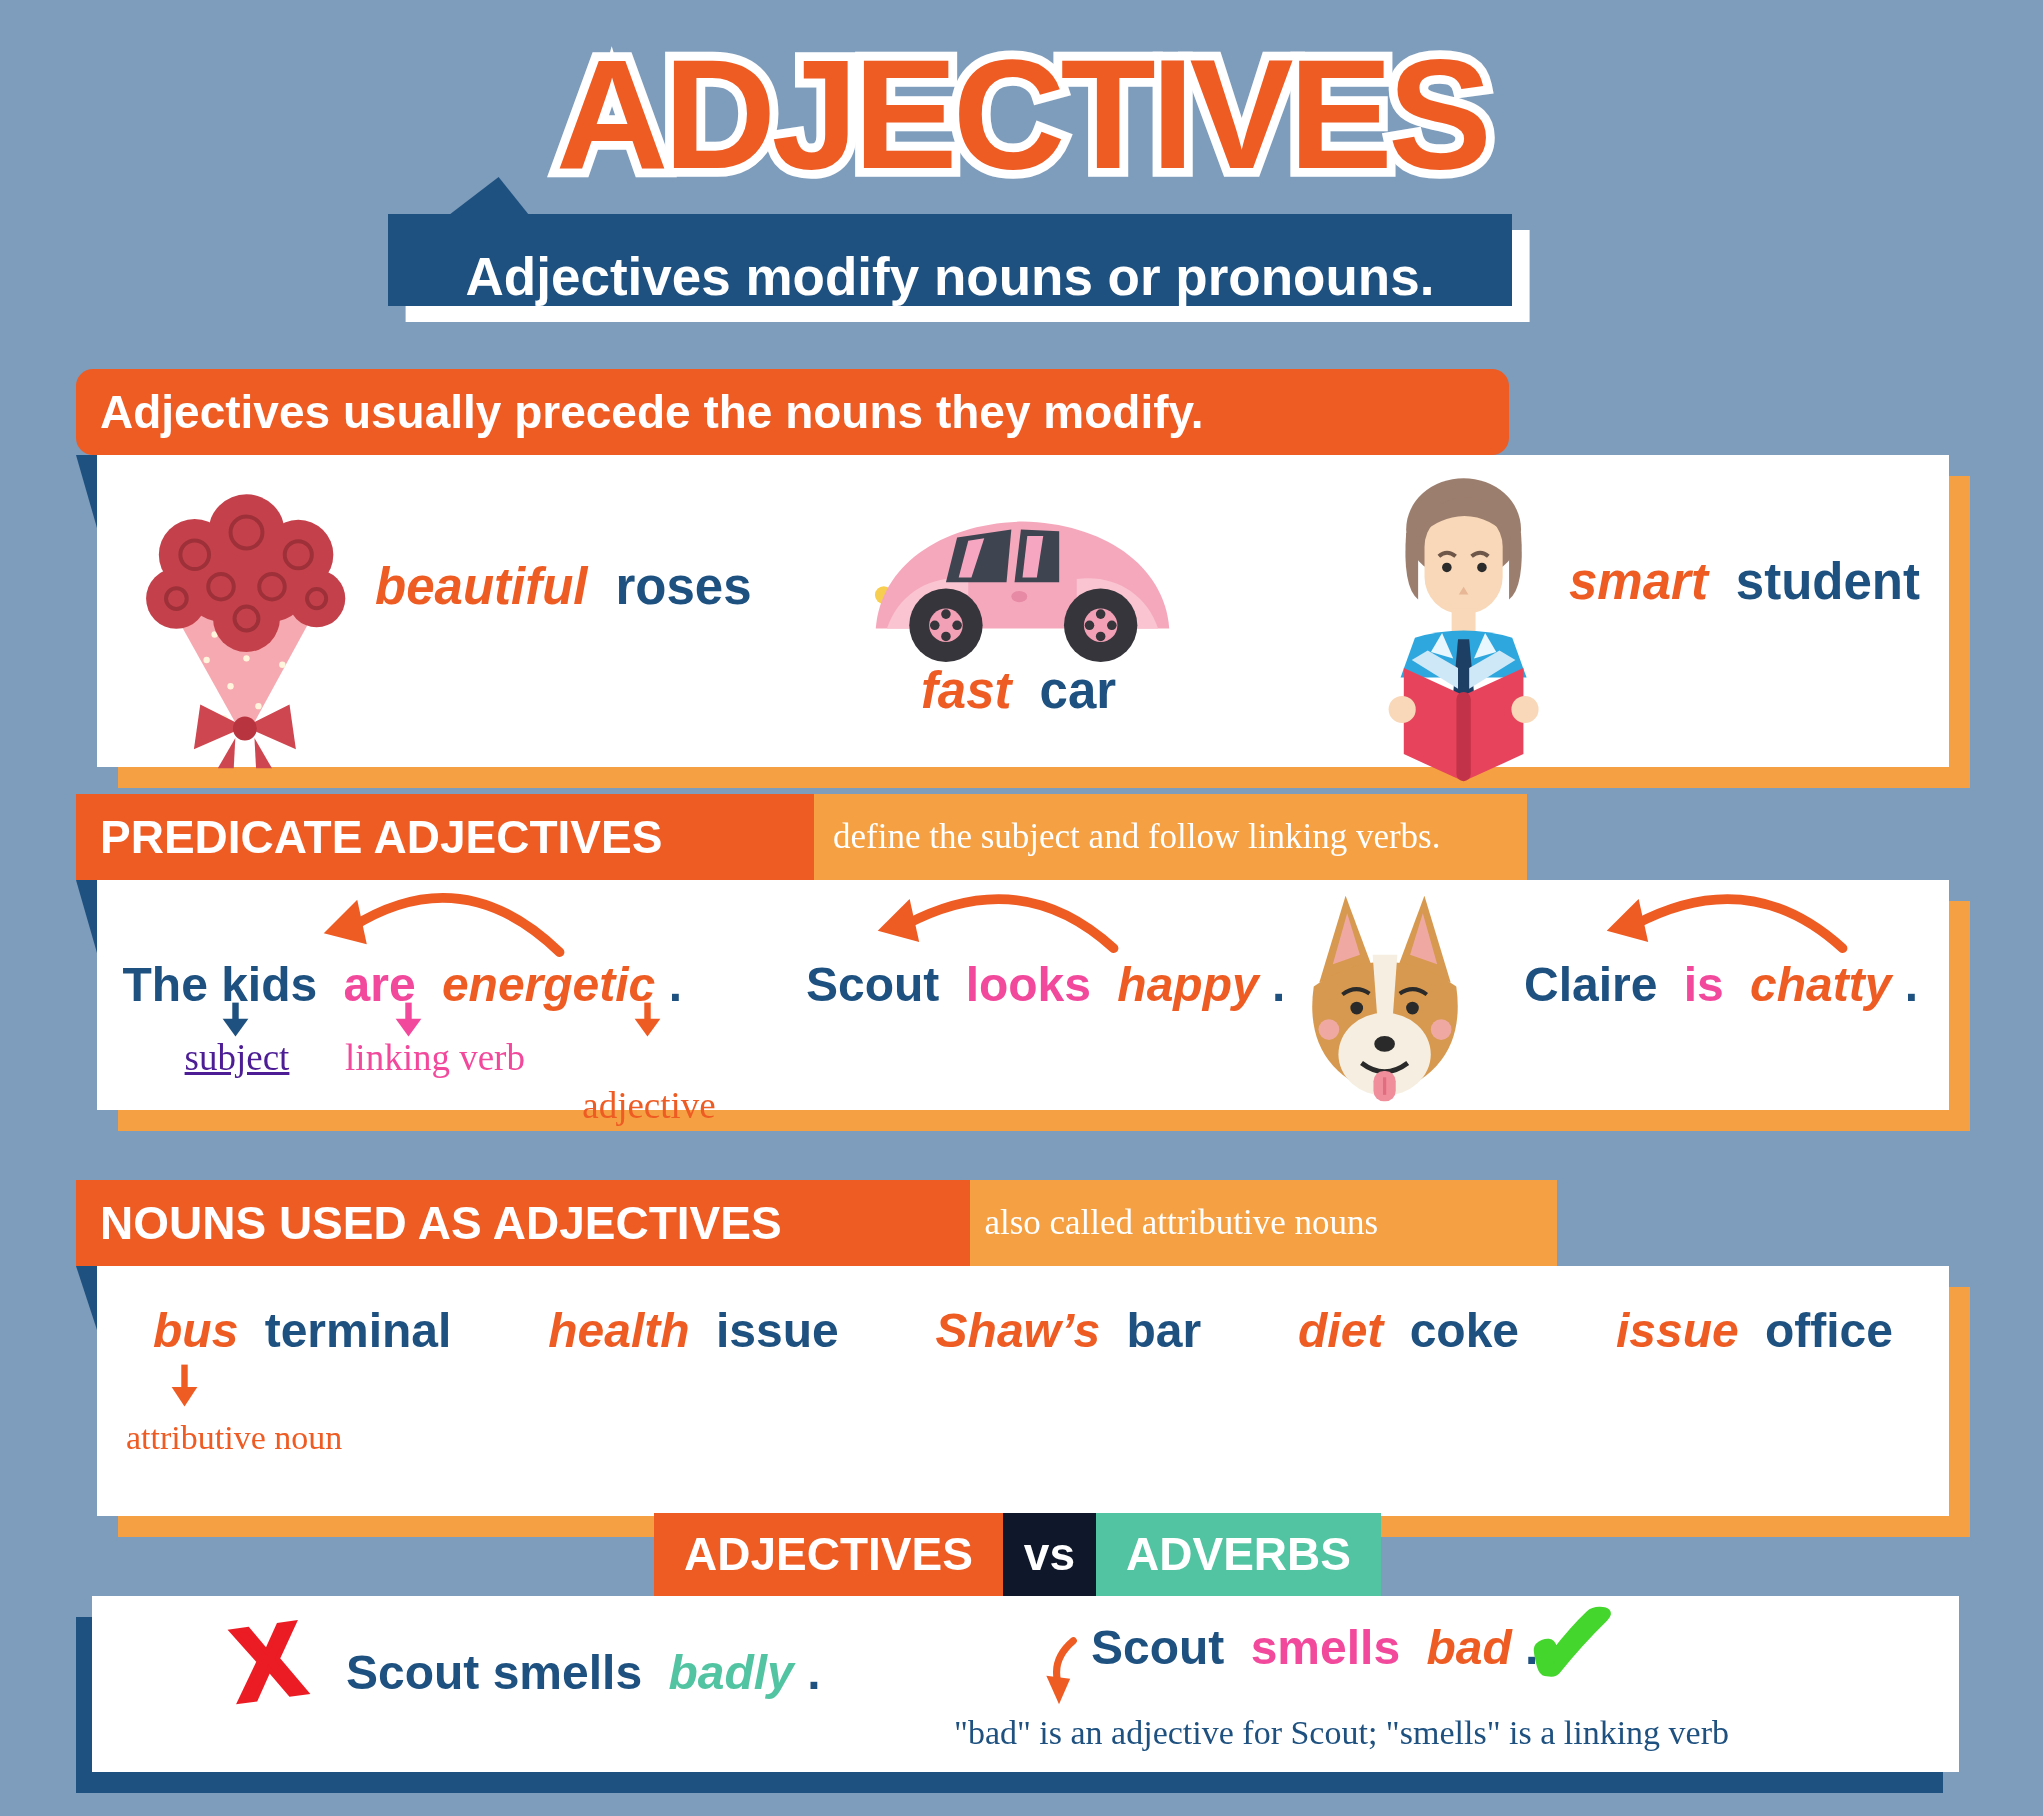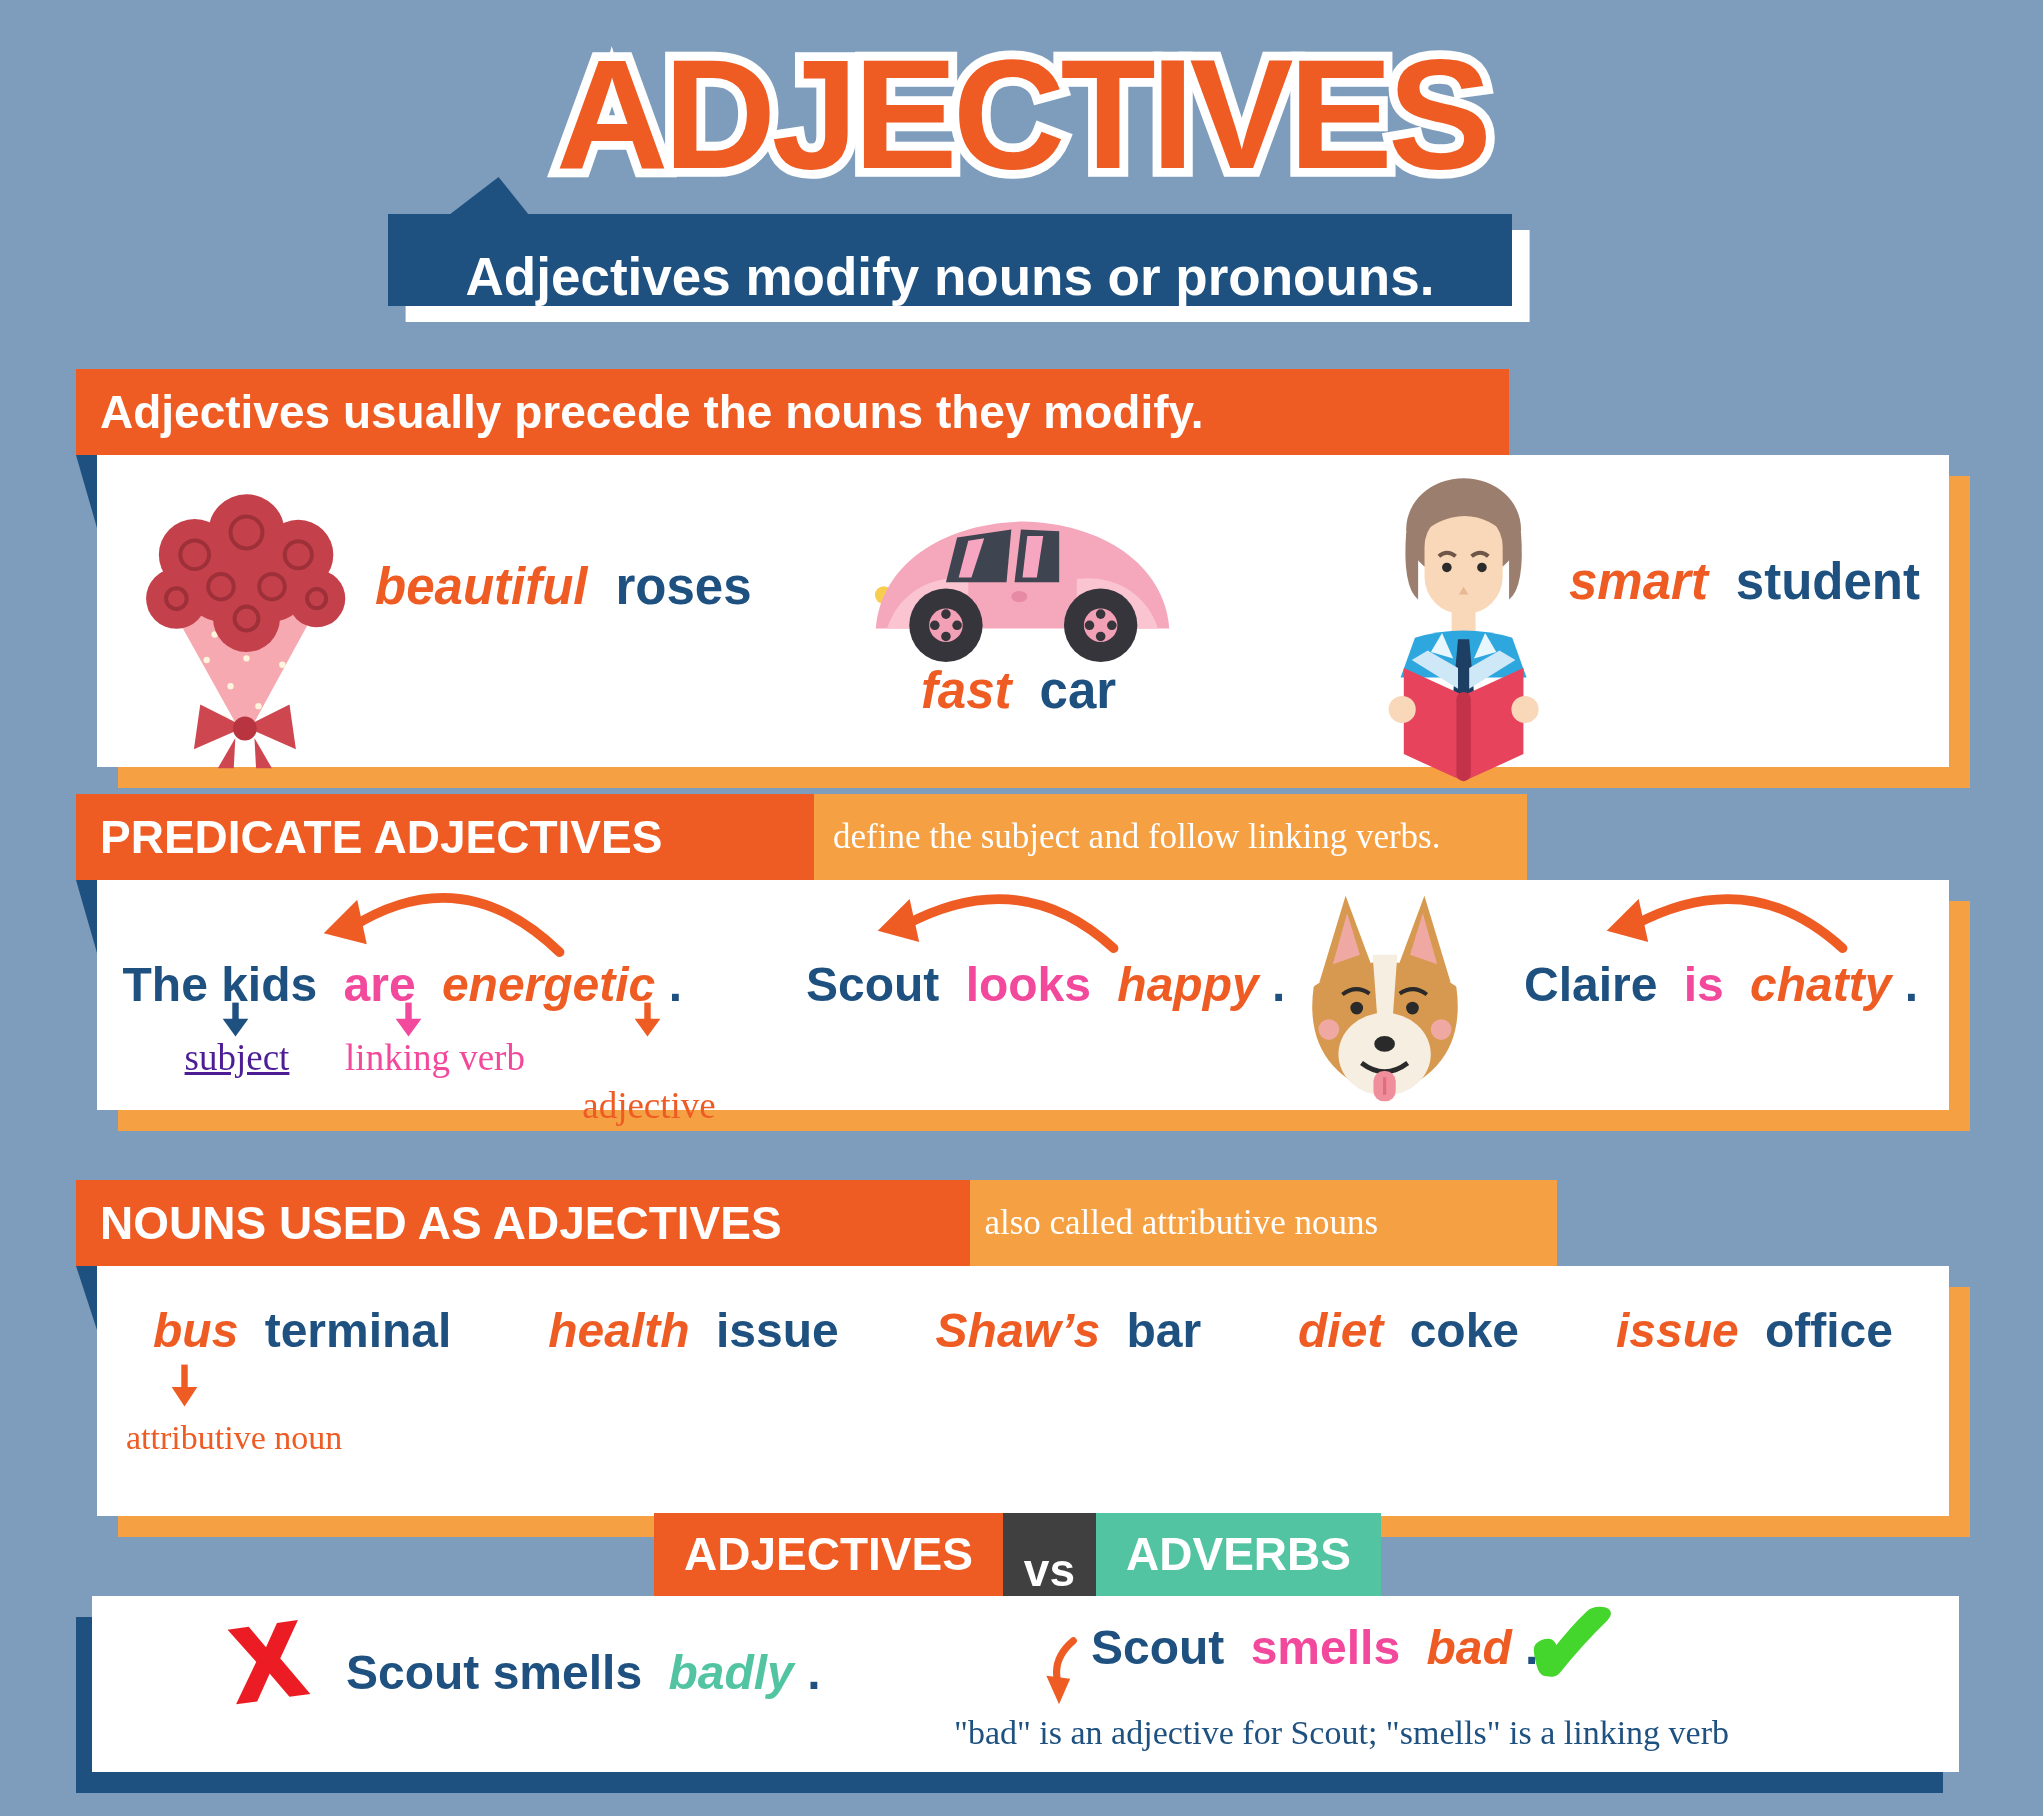--- a/index.html
+++ b/index.html
@@ -19,30 +19,30 @@
           text-align:center;line-height:126px;}
   .banner::before{content:"";position:absolute;left:61px;top:-37px;width:80px;height:38px;
           background:#1E5180;clip-path:polygon(62% 0,0 100%,100% 100%);}
 
   
   .sec-hdr{position:absolute;height:86px;color:#fff;font-weight:700;font-size:46px;
            line-height:86px;white-space:nowrap;box-sizing:border-box;}
   .sec-hdr.orange{background:#EE5B23;padding-left:24px;}
   .sec-hdr.amber{background:#F5A042;font-weight:400;}
   .hand{font-family:cursive;}
-  #h1{left:76px;top:369px;width:1433px;}
+  #h1{left:76px;top:369px;width:1433px;border-radius:17px;}
   #h2o{left:76px;top:794px;width:738px;}
   #h2a{left:814px;top:794px;width:713px;font-size:35px;padding-left:19px;}
   #h3o{left:76px;top:1180px;width:894px;}
   #h3a{left:970px;top:1180px;width:587px;font-size:35px;padding-left:14.4px;}
 
   .vs-hdr{position:absolute;left:654px;top:1513px;height:83px;display:flex;
           font-size:46px;font-weight:700;color:#fff;line-height:83px;}
   .vs-a{background:#EE5B23;padding:0 30px;}
-  .vs-b{background:#404040;padding:16px 21px;}
+  .vs-b{background:#0f172a;padding:0 21px;}
   .vs-c{background:#52C4A1;padding:0 30px;}
 
   .wedge{position:absolute;width:21px;background:#1E5180;clip-path:polygon(0 0,100% 0,100% 100%);}
   #w1{left:76px;top:455px;height:73px;}
   #w2{left:76px;top:880px;height:73px;}
   #w3{left:76px;top:1266px;height:64px;}
 
   
   .card{position:absolute;left:97px;width:1852px;background:#fff;box-shadow:21px 21px 0 #F5A042;}
   #card1{top:455px;height:312px;}

